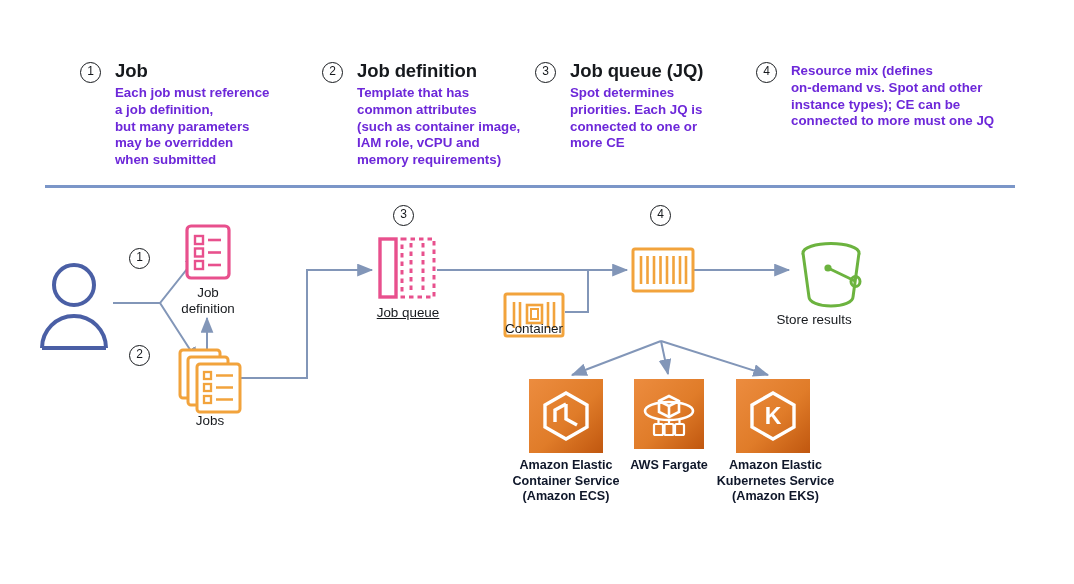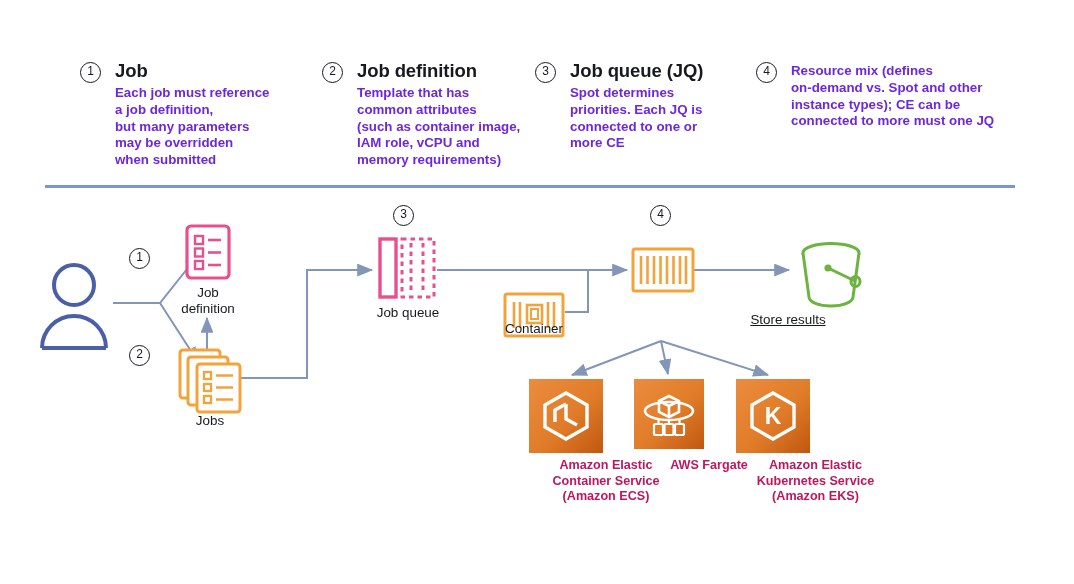--- a/index.html
+++ b/index.html
@@ -72,25 +72,24 @@
     color: #16191d;
     line-height: 16px;
     text-align: center;
     white-space: pre-line;
     font-weight: 400;
   }
   .svc-label {
     position: absolute;
     font-size: 12.6px;
     font-weight: bold;
-    color: #be185d;
+    color: #0f172a;
     line-height: 15.5px;
     text-align: center;
     white-space: pre-line;
-    margin-left: 40px;
   }
   .diag-num {
     position: absolute;
     width: 19px;
     height: 19px;
     border: 1.6px solid #16191d;
     border-radius: 50%;
     font-size: 12px;
     line-height: 17px;
     text-align: center;
@@ -227,21 +226,21 @@
 
   <div class="diag-num" style="left:393px; top:205px;">3</div>
   <div class="icon-box" style="left:378px; top:237px;">
     <svg width="58" height="62" viewBox="0 0 58 62">
       <rect x="2" y="2" width="16" height="58" fill="#ffffff" stroke="#e8508d" stroke-width="3.4"></rect>
       <rect x="24" y="2" width="32" height="58" fill="none" stroke="#e8508d" stroke-width="3" stroke-dasharray="4.5,4"></rect>
       <line x1="33" y1="6" x2="33" y2="56" stroke="#e8508d" stroke-width="3" stroke-dasharray="4.5,4"></line>
       <line x1="45" y1="6" x2="45" y2="56" stroke="#e8508d" stroke-width="3" stroke-dasharray="4.5,4"></line>
     </svg>
   </div>
-  <div class="node-label" style="left:360px; top:305px; width:96px;">Job queue</div>
+  <div class="node-label" style="left:360px; top:305px; width:96px;text-decoration:underline;">Job queue</div>
 
   <div class="icon-box" style="left:503px; top:292px;">
     <svg width="62" height="46" viewBox="0 0 62 46">
       <rect x="2" y="2" width="58" height="42" rx="2" fill="#ffffff" stroke="#f2a33c" stroke-width="3"></rect>
       <line x1="11" y1="10" x2="11" y2="36" stroke="#f2a33c" stroke-width="2.6"></line>
       <line x1="17" y1="10" x2="17" y2="36" stroke="#f2a33c" stroke-width="2.6"></line>
       <line x1="45" y1="10" x2="45" y2="36" stroke="#f2a33c" stroke-width="2.6"></line>
       <line x1="51" y1="10" x2="51" y2="36" stroke="#f2a33c" stroke-width="2.6"></line>
       <rect x="24" y="13" width="15" height="18" fill="none" stroke="#f2a33c" stroke-width="2.6"></rect>
       <rect x="28" y="17" width="7" height="10" fill="none" stroke="#f2a33c" stroke-width="2"></rect>
@@ -266,21 +265,21 @@
 
   <div class="icon-box" style="left:797px; top:241px;">
     <svg width="72" height="64" viewBox="0 0 72 64">
       <ellipse cx="34" cy="12" rx="28" ry="9.5" fill="#ffffff" stroke="#6cb33f" stroke-width="3"></ellipse>
       <path d="M6,12 L12,56 a22,9 0 0 0 44,0 L62,12" fill="#ffffff" stroke="#6cb33f" stroke-width="3"></path>
       <path d="M31,27 L58,40" fill="none" stroke="#6cb33f" stroke-width="3"></path>
       <circle cx="31" cy="27" r="3.6" fill="#6cb33f"></circle>
       <ellipse cx="58.5" cy="40.5" rx="4.5" ry="5" fill="none" stroke="#6cb33f" stroke-width="3"></ellipse>
     </svg>
   </div>
-  <div class="node-label" style="left:733px; top:312px; width:110px;text-decoration:underline;">Store results</div>
+  <div class="node-label" style="left:759px; top:312px; width:110px;">Store results</div>
 
   <div class="icon-box" style="left:529px; top:379px;">
     <svg width="74" height="74" viewBox="0 0 74 74">
       <rect x="0" y="0" width="74" height="74" fill="url(#awsgrad)"></rect>
       <path d="M37,14 L58,26 L58,48 L37,60 L16,48 L16,26 Z" fill="none" stroke="#ffffff" stroke-width="3.4"></path>
       <path d="M37,25 L37,40 L48,46" fill="none" stroke="#ffffff" stroke-width="3.4"></path>
       <path d="M37,25 L26,31 L26,43" fill="none" stroke="#ffffff" stroke-width="3.4"></path>
     </svg>
   </div>
   <div class="svc-label" style="left:506px; top:458px; width:120px;">Amazon Elastic

